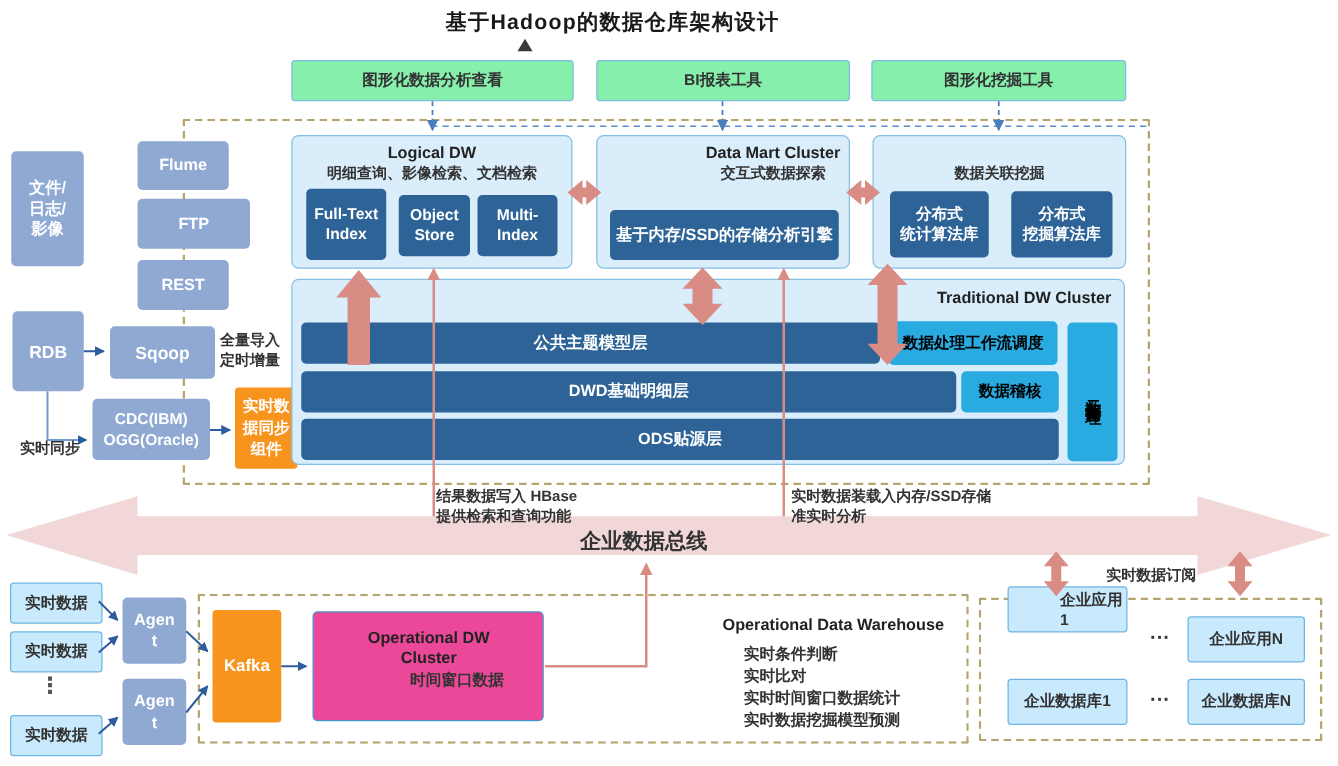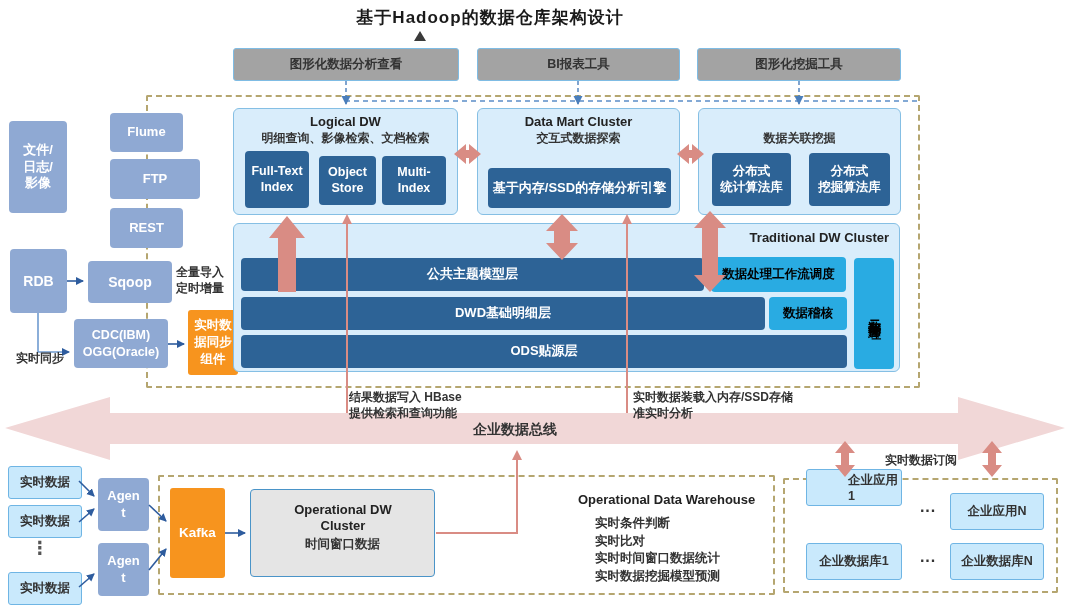--- a/index.html
+++ b/index.html
@@ -1,39 +1,39 @@
 <!DOCTYPE html>
 <html><head>
 <meta charset="utf-8">
 <style>
   html,body{margin:0;padding:0;background:#fff;}
   .stage{position:relative;width:1070px;height:613px;background:#fff;overflow:hidden;
          font-family:"Liberation Sans","DejaVu Sans",sans-serif;}
   .abs{position:absolute;box-sizing:border-box;}
   .title{font-size:17px;font-weight:700;color:#1a1a1a;text-align:center;letter-spacing:1px;}
-  .tool{background:#a3a3a3;border:1px solid #7FBCE4;border-radius:3px;display:flex;align-items:center;
+  .tool{background:#86efac;border:1px solid #7FBCE4;border-radius:3px;display:flex;align-items:center;
         justify-content:center;font-size:12.5px;font-weight:700;color:#333;z-index:2;}
   .panel{background:#D9EDFB;border:1px solid #85BFE4;border-radius:6px;z-index:2;}
   .panel-title{font-size:13px;font-weight:700;color:#222;text-align:center;width:100%;}
   .panel-sub{font-size:12px;font-weight:700;color:#333;text-align:center;width:100%;}
   .dark{background:#2D6396;border-radius:4px;color:#fff;font-weight:700;font-size:12.5px;display:flex;
         align-items:center;justify-content:center;text-align:center;line-height:1.25;}
   .cyan{background:#29ABE2;border-radius:4px;color:#000000;font-weight:700;font-size:12.5px;display:flex;
         align-items:center;justify-content:center;text-align:center;line-height:1.25;}
   .src{background:#8FA9D3;border-radius:4px;color:#fff;font-weight:700;font-size:13px;display:flex;
        align-items:center;justify-content:center;text-align:center;line-height:1.3;z-index:2;}
   .orange{background:#F7941E;border-radius:3px;color:#fff;font-weight:700;font-size:12.5px;display:flex;
         align-items:center;justify-content:center;text-align:center;line-height:1.35;z-index:2;padding:0 3px;}
   .lite{background:#C9E9FC;border:1px solid #6FB5E4;border-radius:3px;display:flex;align-items:center;
         justify-content:center;font-size:12.5px;font-weight:700;color:#333;z-index:2;}
   .dash{border:2px dashed #B5A670;border-radius:2px;z-index:0;}
   .note{font-size:12px;font-weight:700;color:#333;line-height:1.35;white-space:pre-line;z-index:6;}
   .pre{white-space:pre-line;}
   .vert{writing-mode:vertical-rl;text-orientation:upright;letter-spacing:2px;}
-  .buslabel{font-size:14px;font-weight:700;color:#333;text-align:center;z-index:6;}
+  .buslabel{font-size:17px;font-weight:700;color:#333;text-align:center;z-index:6;}
   .trad-label{font-size:13px;font-weight:700;color:#222;white-space:nowrap;text-align:right;}
   .odw-title{font-size:13px;font-weight:700;color:#222;white-space:nowrap;z-index:2;}
   .feature{font-size:12.5px;font-weight:700;color:#333;line-height:17.5px;}
   .vdots{font-size:18px;font-weight:700;color:#555;text-align:center;z-index:2;line-height:1;}
   .hdots{font-size:16px;font-weight:700;color:#333;text-align:center;z-index:2;}
   svg.overlay{position:absolute;left:0;top:0;z-index:5;pointer-events:none;}
 </style>
 </head>
 <body>
 
@@ -65,21 +65,21 @@
   <div class="abs orange" style="left:188px;top:310px;width:50px;height:65px;">实时数据同步组件</div>
 
   <div class="abs panel" style="left:233px;top:108px;width:225px;height:107px;">
     <div class="abs panel-title" style="top:5px;">Logical DW</div>
     <div class="abs panel-sub" style="top:21px;">明细查询、影像检索、文档检索</div>
     <div class="abs dark" style="left:11px;top:42px;width:64px;height:57px;">Full-Text Index</div>
     <div class="abs dark" style="left:85px;top:47px;width:57px;height:49px;">Object Store</div>
     <div class="abs dark" style="left:148px;top:47px;width:64px;height:49px;">Multi-Index</div>
   </div>
 
-  <div class="abs panel" style="left:477px;top:108px;width:203px;height:107px;">
+  <div class="abs panel" style="left:477px;top:108px;width:203px;height:107px;padding-left:40px;">
     <div class="abs panel-title" style="top:5px;">Data Mart Cluster</div>
     <div class="abs panel-sub" style="top:21px;">交互式数据探索</div>
     <div class="abs dark" style="left:10px;top:59px;width:183px;height:40px;font-size:13px;white-space:nowrap;">基于内存/SSD的存储分析引擎</div>
   </div>
 
   <div class="abs panel" style="left:698px;top:108px;width:203px;height:107px;">
     <div class="abs panel-sub" style="top:21px;">数据关联挖掘</div>
     <div class="abs dark pre" style="left:13px;top:44px;width:79px;height:53px;">分布式
 统计算法库</div>
     <div class="abs dark pre" style="left:110px;top:44px;width:81px;height:53px;">分布式
@@ -104,21 +104,21 @@
   <div class="abs note" style="left:885px;top:452px;width:110px;">实时数据订阅</div>
 
   <div class="abs lite" style="left:8px;top:466px;width:74px;height:33px;">实时数据</div>
   <div class="abs lite" style="left:8px;top:505px;width:74px;height:33px;">实时数据</div>
   <div class="abs vdots" style="left:30px;top:539px;width:20px;">⋮</div>
   <div class="abs lite" style="left:8px;top:572px;width:74px;height:33px;">实时数据</div>
   <div class="abs src" style="left:98px;top:478px;width:51px;height:53px;padding:0 8px;word-break:break-all;">Agent</div>
   <div class="abs src" style="left:98px;top:543px;width:51px;height:53px;padding:0 8px;word-break:break-all;">Agent</div>
   <div class="abs orange" style="left:170px;top:488px;width:55px;height:90px;font-size:13.5px;">Kafka</div>
 
-  <div class="abs" style="left:250px;top:489px;width:185px;height:88px;background:#e5e5e5;border:1.5px solid #4A94C8;border-radius:4px;z-index:2;box-sizing:border-box;">
+  <div class="abs" style="left:250px;top:489px;width:185px;height:88px;background:#ec4899;border:1.5px solid #4A94C8;border-radius:4px;z-index:2;box-sizing:border-box;padding-left:23px;">
     <div class="abs panel-title" style="top:12px;left:32px;width:120px;line-height:1.25;">Operational DW Cluster</div>
     <div class="abs panel-sub" style="top:46px;font-size:12.5px;">时间窗口数据</div>
   </div>
   <div class="abs" style="left:595px;top:515px;z-index:2;">
     <div class="feature">实时条件判断</div>
     <div class="feature">实时比对</div>
     <div class="feature">实时时间窗口数据统计</div>
     <div class="feature">实时数据挖掘模型预测</div>
   </div>
   <div class="abs odw-title" style="left:578px;top:492px;">Operational Data Warehouse</div>

